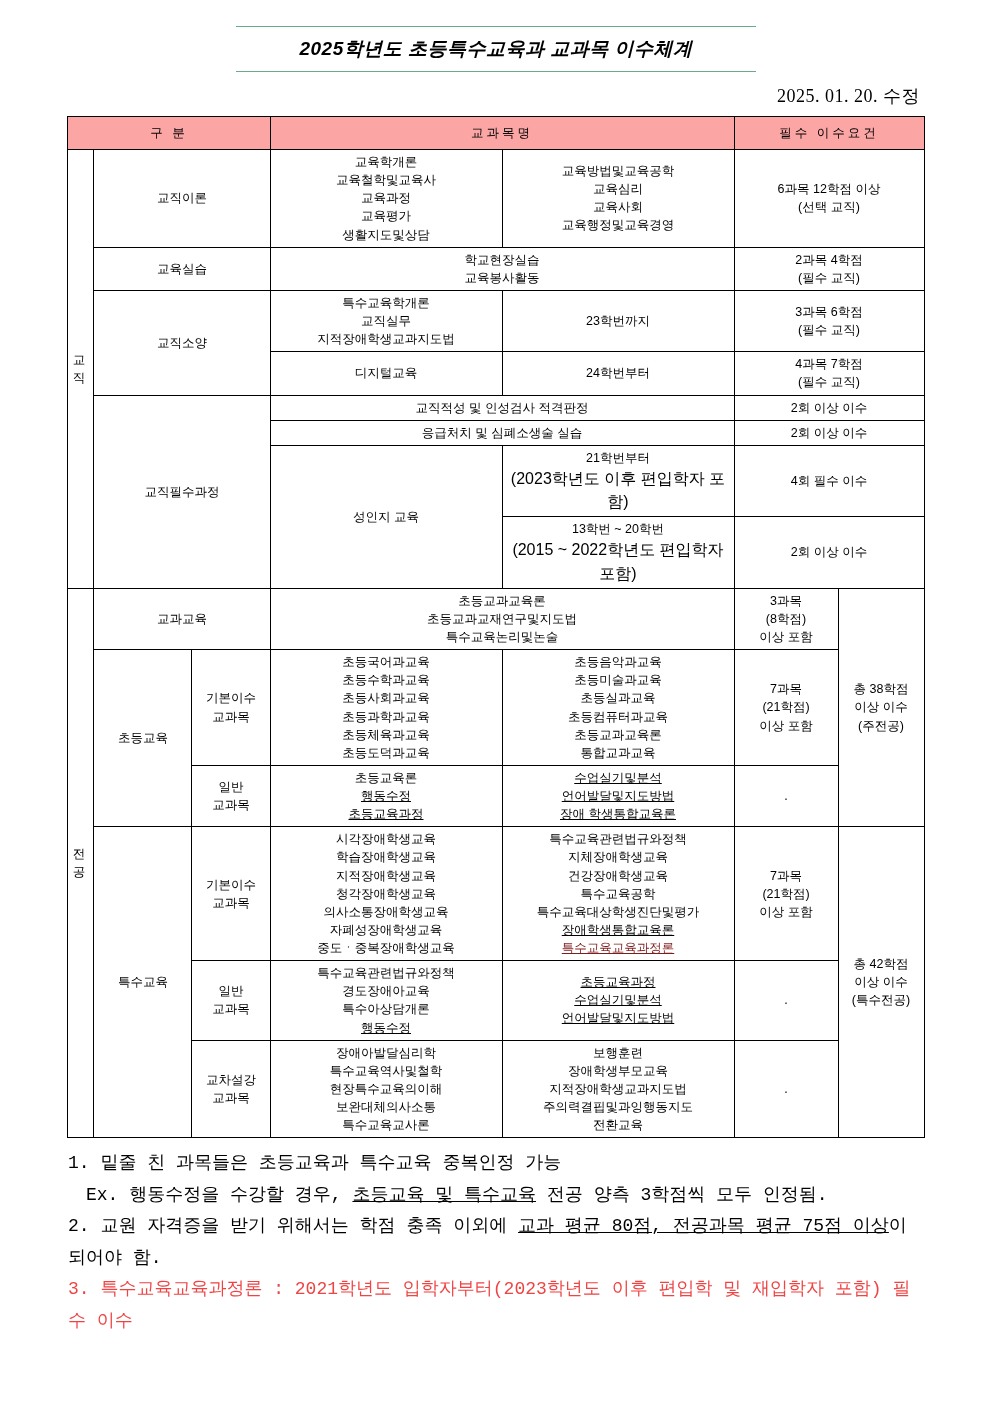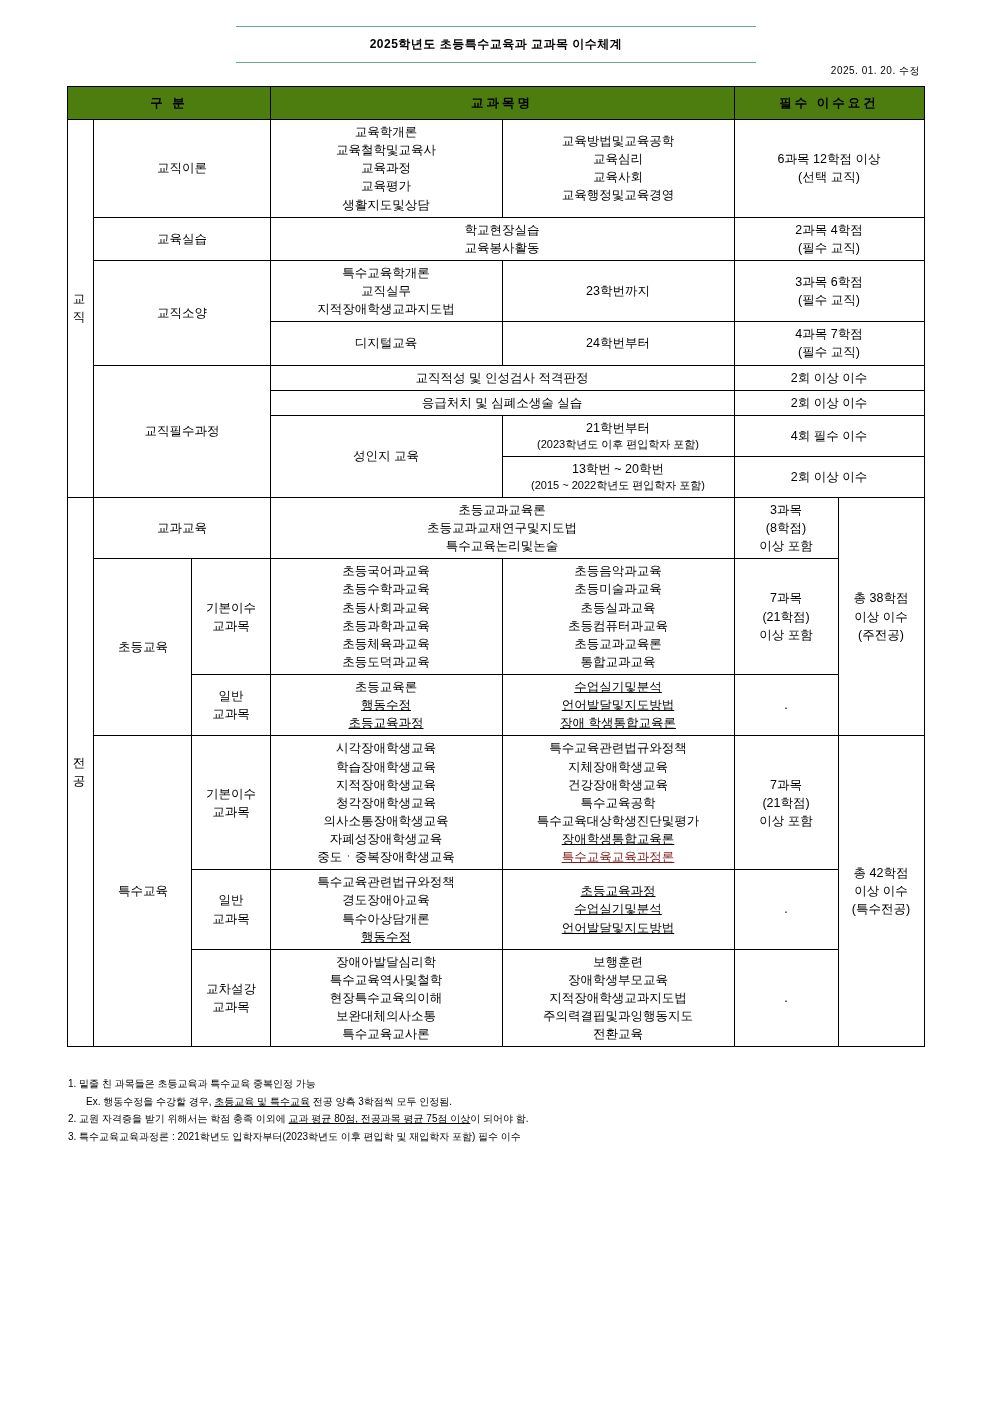--- a/index.html
+++ b/index.html
@@ -23,75 +23,78 @@
   .title-wrap {
     width: 520px;
     margin: 8px auto 0 auto;
     text-align: center;
   }
   .title-rule {
     border-top: 1px solid #6aa98a;
     height: 0;
   }
   .doc-title {
-    font-size: 12px;
+    font-size: 19px;
     font-weight: bold;
     letter-spacing: 0.5px;
     padding: 9px 0 9px 0;
+    font-style: italic;
   }
   .revised {
     text-align: right;
-    font-size: 10px;
-    margin: 1px 12px 8px 0;
+    font-size: 18px;
+    margin: 12px 12px 8px 0;
     letter-spacing: 0.5px;
+    font-family: Liberation Serif, serif;
   }
 
   table.main {
     border-collapse: collapse;
     width: 856px;
     margin: 0 auto;
     table-layout: fixed;
   }
   table.main td, table.main th {
     border: 1px solid #000;
     text-align: center;
     vertical-align: middle;
     font-size: 12.5px;
     line-height: 1.45;
     padding: 3px 2px;
   }
   thead th {
-    background: #4d7c0f;
-    font-weight: bold;
+    background: #fca5a5;
+    font-weight: normal;
     font-size: 13px;
     height: 26px;
     letter-spacing: 3px;
   }
   .vert {
     letter-spacing: 4px;
     font-size: 13.5px;
     line-height: 1.9;
     width: 24px;
   }
   .vert span { display: block; }
   .cell-pad { padding: 6px 2px; }
   .u { text-decoration: underline; }
   .red { color: #7f1d1d; }
-  .small { font-size: 11px; }
+  .small { font-size: 16px; }
   .dot { font-size: 13px; }
 
   .notes {
     width: 856px;
-    margin: 28px auto 0 auto;
-    font-size: 10px;
+    margin: 10px auto 0 auto;
+    font-size: 18px;
     line-height: 1.75;
+    font-family: Liberation Mono, monospace;
   }
   .notes .n-line { display: block; }
   .notes .indent { padding-left: 18px; }
-  .notes .red-line { color: #000000; }
+  .notes .red-line { color: #ef4444; }
 </style>
 </head>
 <body>
 
 <div class="page">
 
   <div class="title-wrap">
     <div class="title-rule"></div>
     <div class="doc-title">2025학년도 초등특수교육과 교과목 이수체계</div>
     <div class="title-rule"></div>

